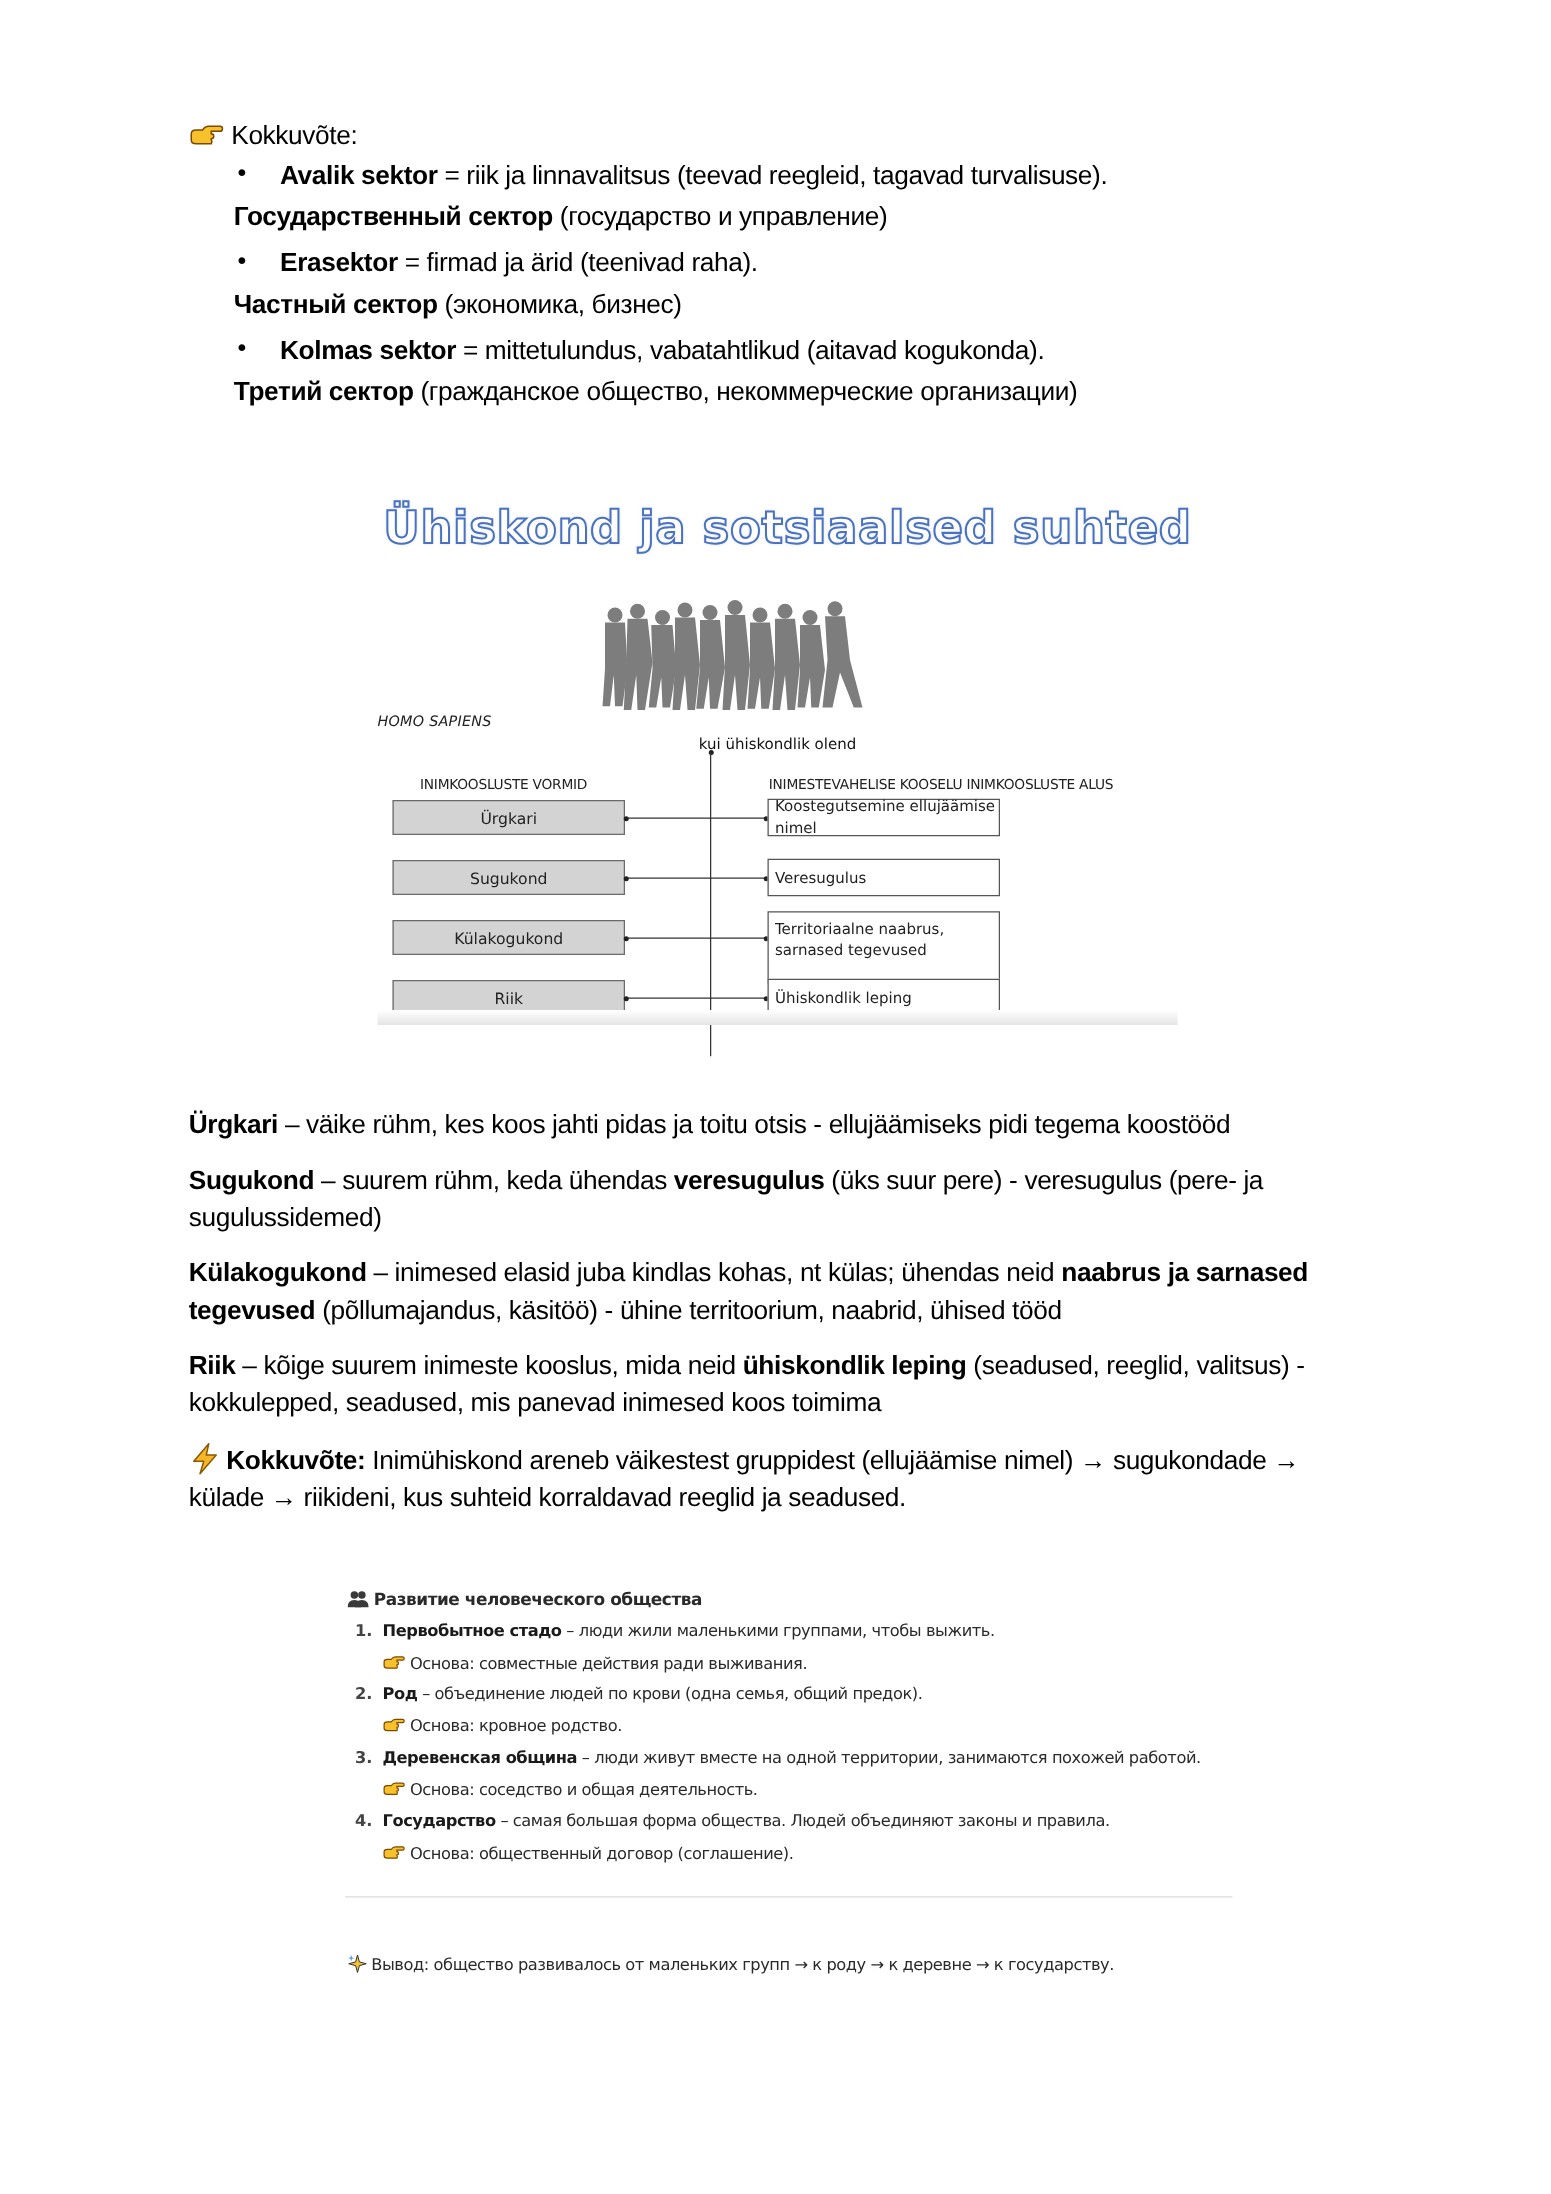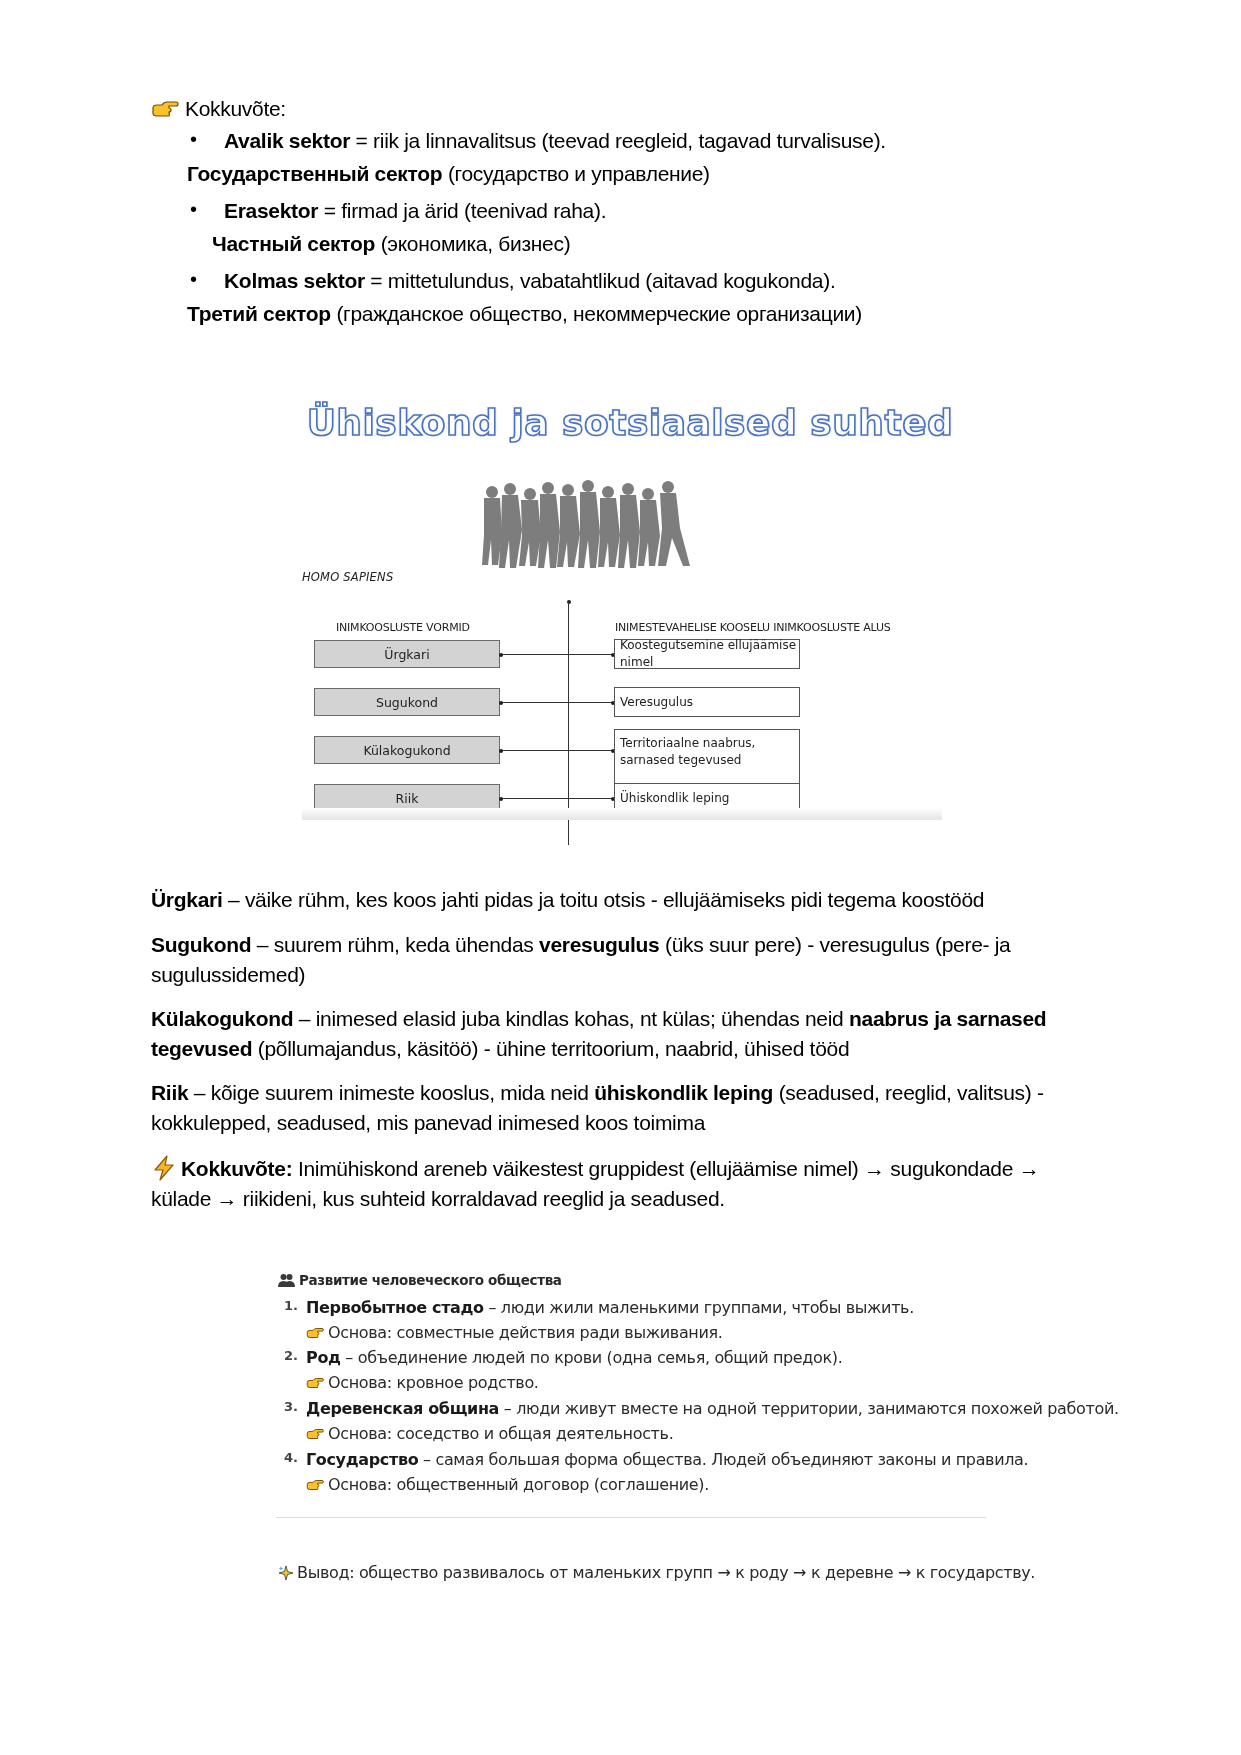--- a/index.html
+++ b/index.html
@@ -64,21 +64,21 @@
     .vline { position: absolute; left: 266px; top: 132px; width: 1px; height: 243px; background: #333; }
     .hline { position: absolute; left: 198px; width: 114px; height: 1px; background: #333; }
     .hline::before, .hline::after {
       content: ""; position: absolute; top: -1.5px; width: 4px; height: 4px; border-radius: 2px; background: #222;
     }
     .hline::before { left: -1px; } .hline::after { right: -1px; }
     .topdot { position: absolute; left: 264.5px; top: 130px; width: 4px; height: 4px; border-radius: 2px; background: #222; }
 
     
     .ru {
-      position: absolute; font-family: "DejaVu Sans", sans-serif; font-size: 16px; color: #2a2a2a;
+      position: absolute; font-family: "DejaVu Sans", sans-serif; font-size: 13px; color: #2a2a2a;
       white-space: nowrap; letter-spacing: -0.35px;
     }
     .ru b { color: #1a1a1a; }
     .ru-num { position: absolute; font-family: "DejaVu Sans", sans-serif; font-size: 13px; font-weight: bold; color: #444; }
     .small-hand { display: inline-block; width: 18px; height: 14px; vertical-align: -2px; margin-right: 4px; }
     .hr { position: absolute; left: 276px; top: 1517px; width: 710px; height: 1px; background: #dcdcdc; }
   </style>
 </head>
 <body>
 
@@ -87,21 +87,21 @@
     <path d="M2 9 Q2 6 6 6 L11 6 Q13 3 16 3 L25 3 Q27 3 27 5 Q27 7 25 7 L18 7 L18 9 Q20 9 20 11 Q20 13 18 13 L18 14 Q19 15 18 17 L6 17 Q2 17 2 14 Z" fill="#f8c02a" stroke="#7a4a00" stroke-width="1.2"></path>
   </svg><span>Kokkuvõte:</span>
 </div>
 
 <span class="bullet" style="top:128px;">•</span>
 <div class="para" style="left:224px; top:126px;"><b>Avalik sektor</b><span> = riik ja linnavalitsus (teevad reegleid, tagavad turvalisuse).</span></div>
 <div class="para" style="left:187px; top:159px;"><b>Государственный сектор</b><span> (государство и управление)</span></div>
 
 <span class="bullet" style="top:198px;">•</span>
 <div class="para" style="left:224px; top:196px;"><b>Erasektor</b><span> = firmad ja ärid (teenivad raha).</span></div>
-<div class="para" style="left:187px; top:229px;margin-left:25px;"><b>Частный сектор</b><span> (экономика, бизнес)</span></div>
+<div class="para" style="left:187px; top:229px;"><b>Частный сектор</b><span> (экономика, бизнес)</span></div>
 
 <span class="bullet" style="top:268px;">•</span>
 <div class="para" style="left:224px; top:266px;"><b>Kolmas sektor</b><span> = mittetulundus, vabatahtlikud (aitavad kogukonda).</span></div>
 <div class="para" style="left:187px; top:299px;"><b>Третий сектор</b><span> (гражданское общество, некоммерческие организации)</span></div>
 
 <div class="title-img">Ühiskond ja sotsiaalsed suhted</div>
 
 <div class="diagram">
   <svg class="crowd" viewBox="0 0 220 90">
     <g fill="#7d7d7d">
@@ -121,20 +121,21 @@
         <path d="M122 18 L138 18 L142 55 L137 87 L131 87 L130 62 L126 87 L120 87 L122 55 Z"></path>
       <circle cx="150" cy="9" r="6"></circle>
         <path d="M142 15 L158 15 L162 52 L158 88 L152 88 L150 60 L146 88 L140 88 L142 52 Z"></path>
       <circle cx="170" cy="14" r="6"></circle>
         <path d="M162 20 L178 20 L182 56 L177 86 L171 86 L170 62 L166 86 L160 86 L162 56 Z"></path>
       <circle cx="190" cy="7" r="6"></circle>
         <path d="M182 13 L198 13 L202 48 L212 86 L205 86 L194 58 L188 86 L180 86 L184 48 Z"></path>
     </g>
   </svg>
   <div class="homo">HOMO SAPIENS</div>
+  <div class="kui">kui ühiskondlik olend</div>
   <div class="topdot"></div>
   <div class="vline"></div>
 
   <div class="col-h" style="left:34px;">INIMKOOSLUSTE VORMID</div>
   <div class="col-h" style="left:313px;">INIMESTEVAHELISE KOOSELU INIMKOOSLUSTE ALUS</div>
 
   <div class="lbox" style="top:170px;">Ürgkari</div>
   <div class="hline" style="top:184px;"></div>
   <div class="rbox" style="top:169px;">Koostegutsemine ellujäämise nimel</div>
 

